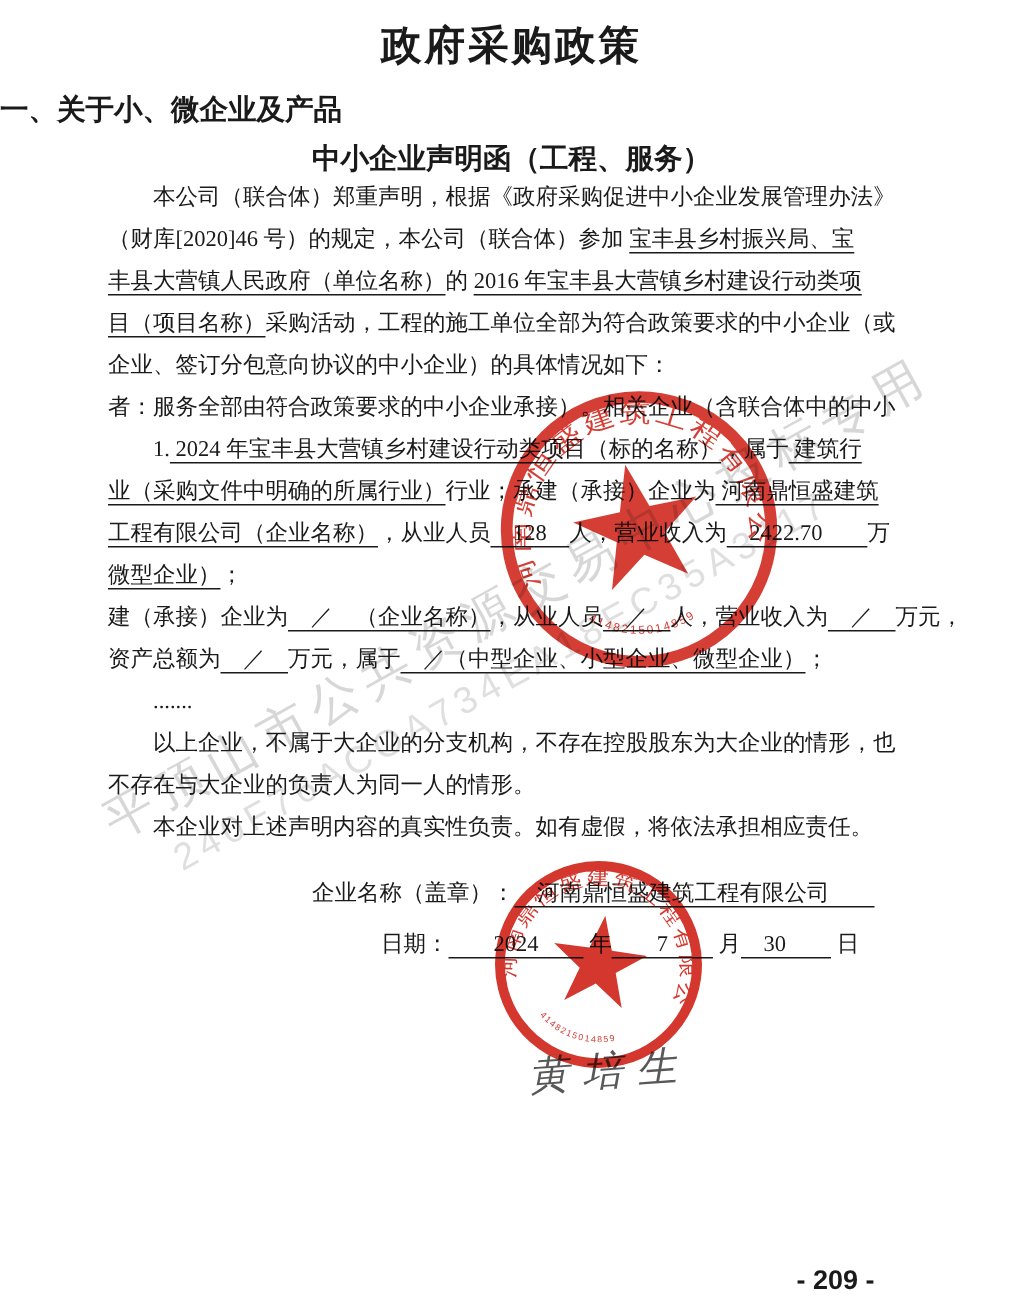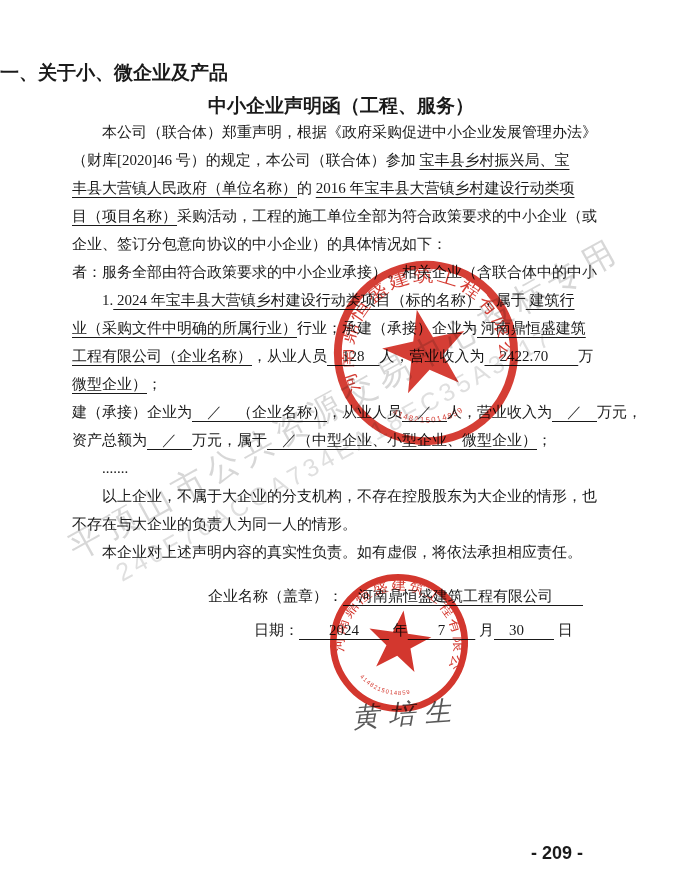--- a/index.html
+++ b/index.html
@@ -48,20 +48,21 @@
            font-weight:bold;font-size:18px;}
 </style>
 </head>
 <body>
 
 <div class="page">
 
   <div class="wm wm-cn">平顶山市公共资源交易中心投标专用</div>
   <div class="wm wm-code">240F76ACOA734EA18EC35A3117</div>
 
+  <div class="h-title">政府采购政策</div>
   <div class="h-sec">一、关于小、微企业及产品</div>
   <div class="h-sub">中小企业声明函（工程、服务）</div>
 
   <div class="doc">
       <div class="line indent"><span>本公司（联合体）郑重声明，根据《政府采购促进中小企业发展管理办法》</span></div>
       <div class="line"><span>（财库[2020]46 号）的规定，本公司（联合体）参加 </span><span class="u">宝丰县乡村振兴局、宝</span></div>
       <div class="line"><span class="u">丰县大营镇人民政府（单位名称）</span><span>的 </span><span class="u">2016 年宝丰县大营镇乡村建设行动类项</span></div>
       <div class="line"><span class="u">目（项目名称）</span><span>采购活动，工程的施工单位全部为符合政策要求的中小企业（或</span></div>
       <div class="line"><span>企业、签订分包意向协议的中小企业）的具体情况如下：</span></div>
       <div class="line"><span>者：服务全部由符合政策要求的中小企业承接）。相关企业（含联合体中的中小</span></div>

